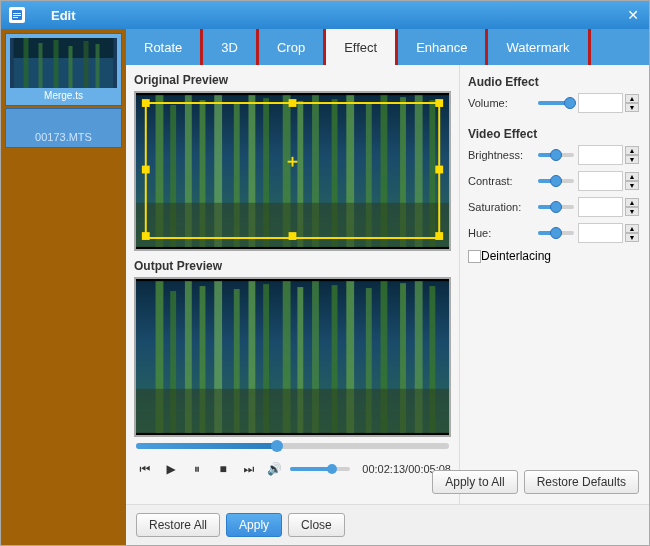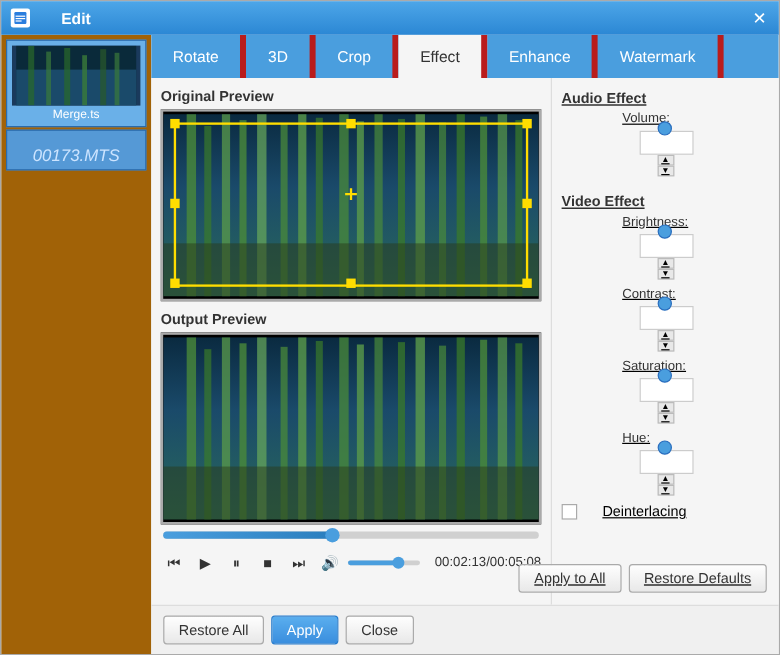--- a/index.html
+++ b/index.html
@@ -95,25 +95,24 @@
       overflow: hidden;
     }
 
     .file-name {
       font-size: 10px;
       color: white;
       text-align: center;
     }
 
     .file-name-2 {
-      font-size: 14px;
+      font-size: 11px;
       color: #cce4ff;
       text-align: center;
-      margin-top: 8px;
-      font-style: italic;
+      margin-top: 18px;
     }
 
     .main-area {
       flex: 1;
       display: flex;
       flex-direction: column;
       overflow: hidden;
     }
 
     .tab-bar {
@@ -125,21 +124,21 @@
     }
 
     .tab {
       padding: 16px 18px;
       display: flex;
       align-items: center;
       justify-content: center;
       color: white;
       cursor: pointer;
       font-size: 13px;
-      border-right: 5px solid #b91c1c;
+      border-right: 3px solid #b91c1c;
     }
 
     .tab.active {
       background: #f5f5f5;
       color: #333;
     }
 
     .panels {
       display: flex;
       flex: 1;
@@ -268,35 +267,33 @@
 
     .right-panel {
       width: 190px;
       flex-shrink: 0;
       padding: 10px 10px 10px 8px;
       background: #f5f5f5;
       border-left: 1px solid #ddd;
       display: flex;
       flex-direction: column;
       gap: 8px;
-      text-decoration: underline;
     }
 
     .section-label {
       font-size: 12px;
       font-weight: bold;
       color: #333;
       margin-bottom: 4px;
     }
 
     .effect-row {
       display: flex;
       align-items: center;
       margin-bottom: 6px;
-      flex-direction: column;
     }
 
     .effect-label {
       width: 70px;
       font-size: 11px;
       color: #333;
     }
 
     .slider-container {
       flex: 1;
@@ -359,21 +356,21 @@
       align-items: center;
       justify-content: center;
       cursor: pointer;
       font-size: 7px;
       line-height: 1;
     }
 
     .deinterlacing-row {
       display: flex;
       align-items: center;
-      gap: 21px;
+      gap: 0;
       margin-top: 4px;
     }
 
     .checkbox {
       width: 13px;
       height: 13px;
       border: 1px solid #aaa;
       background: white;
       cursor: pointer;
     }

